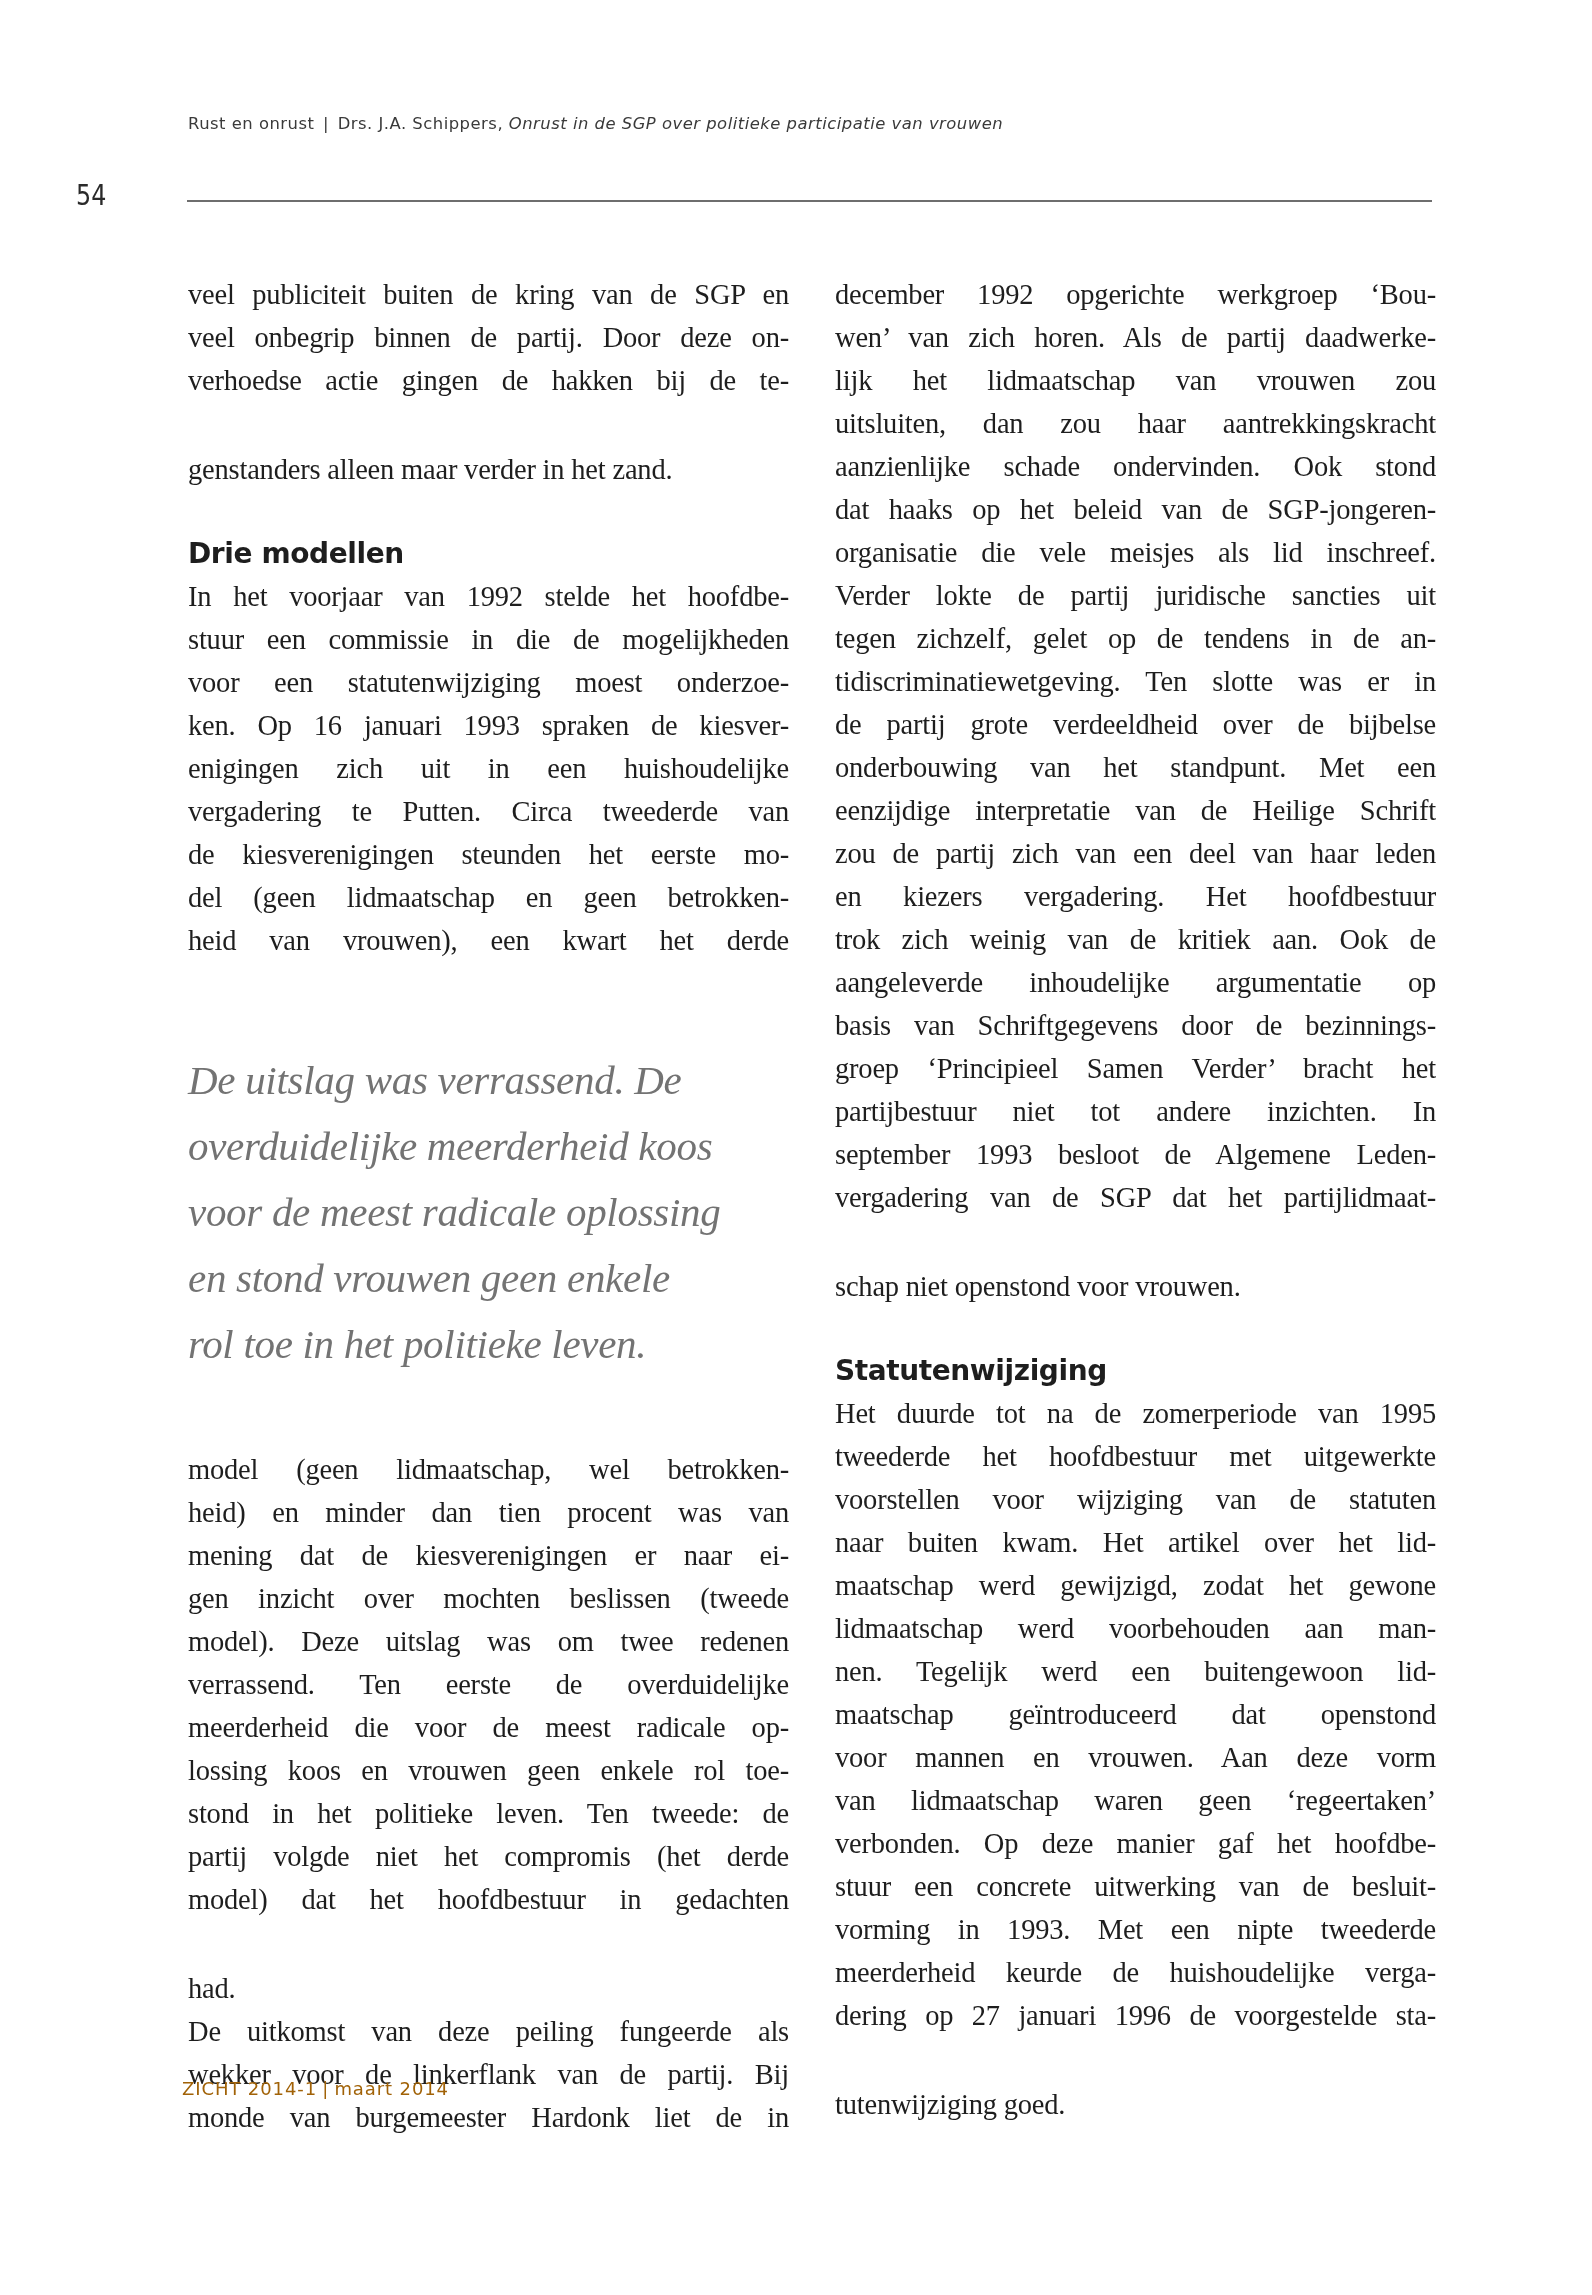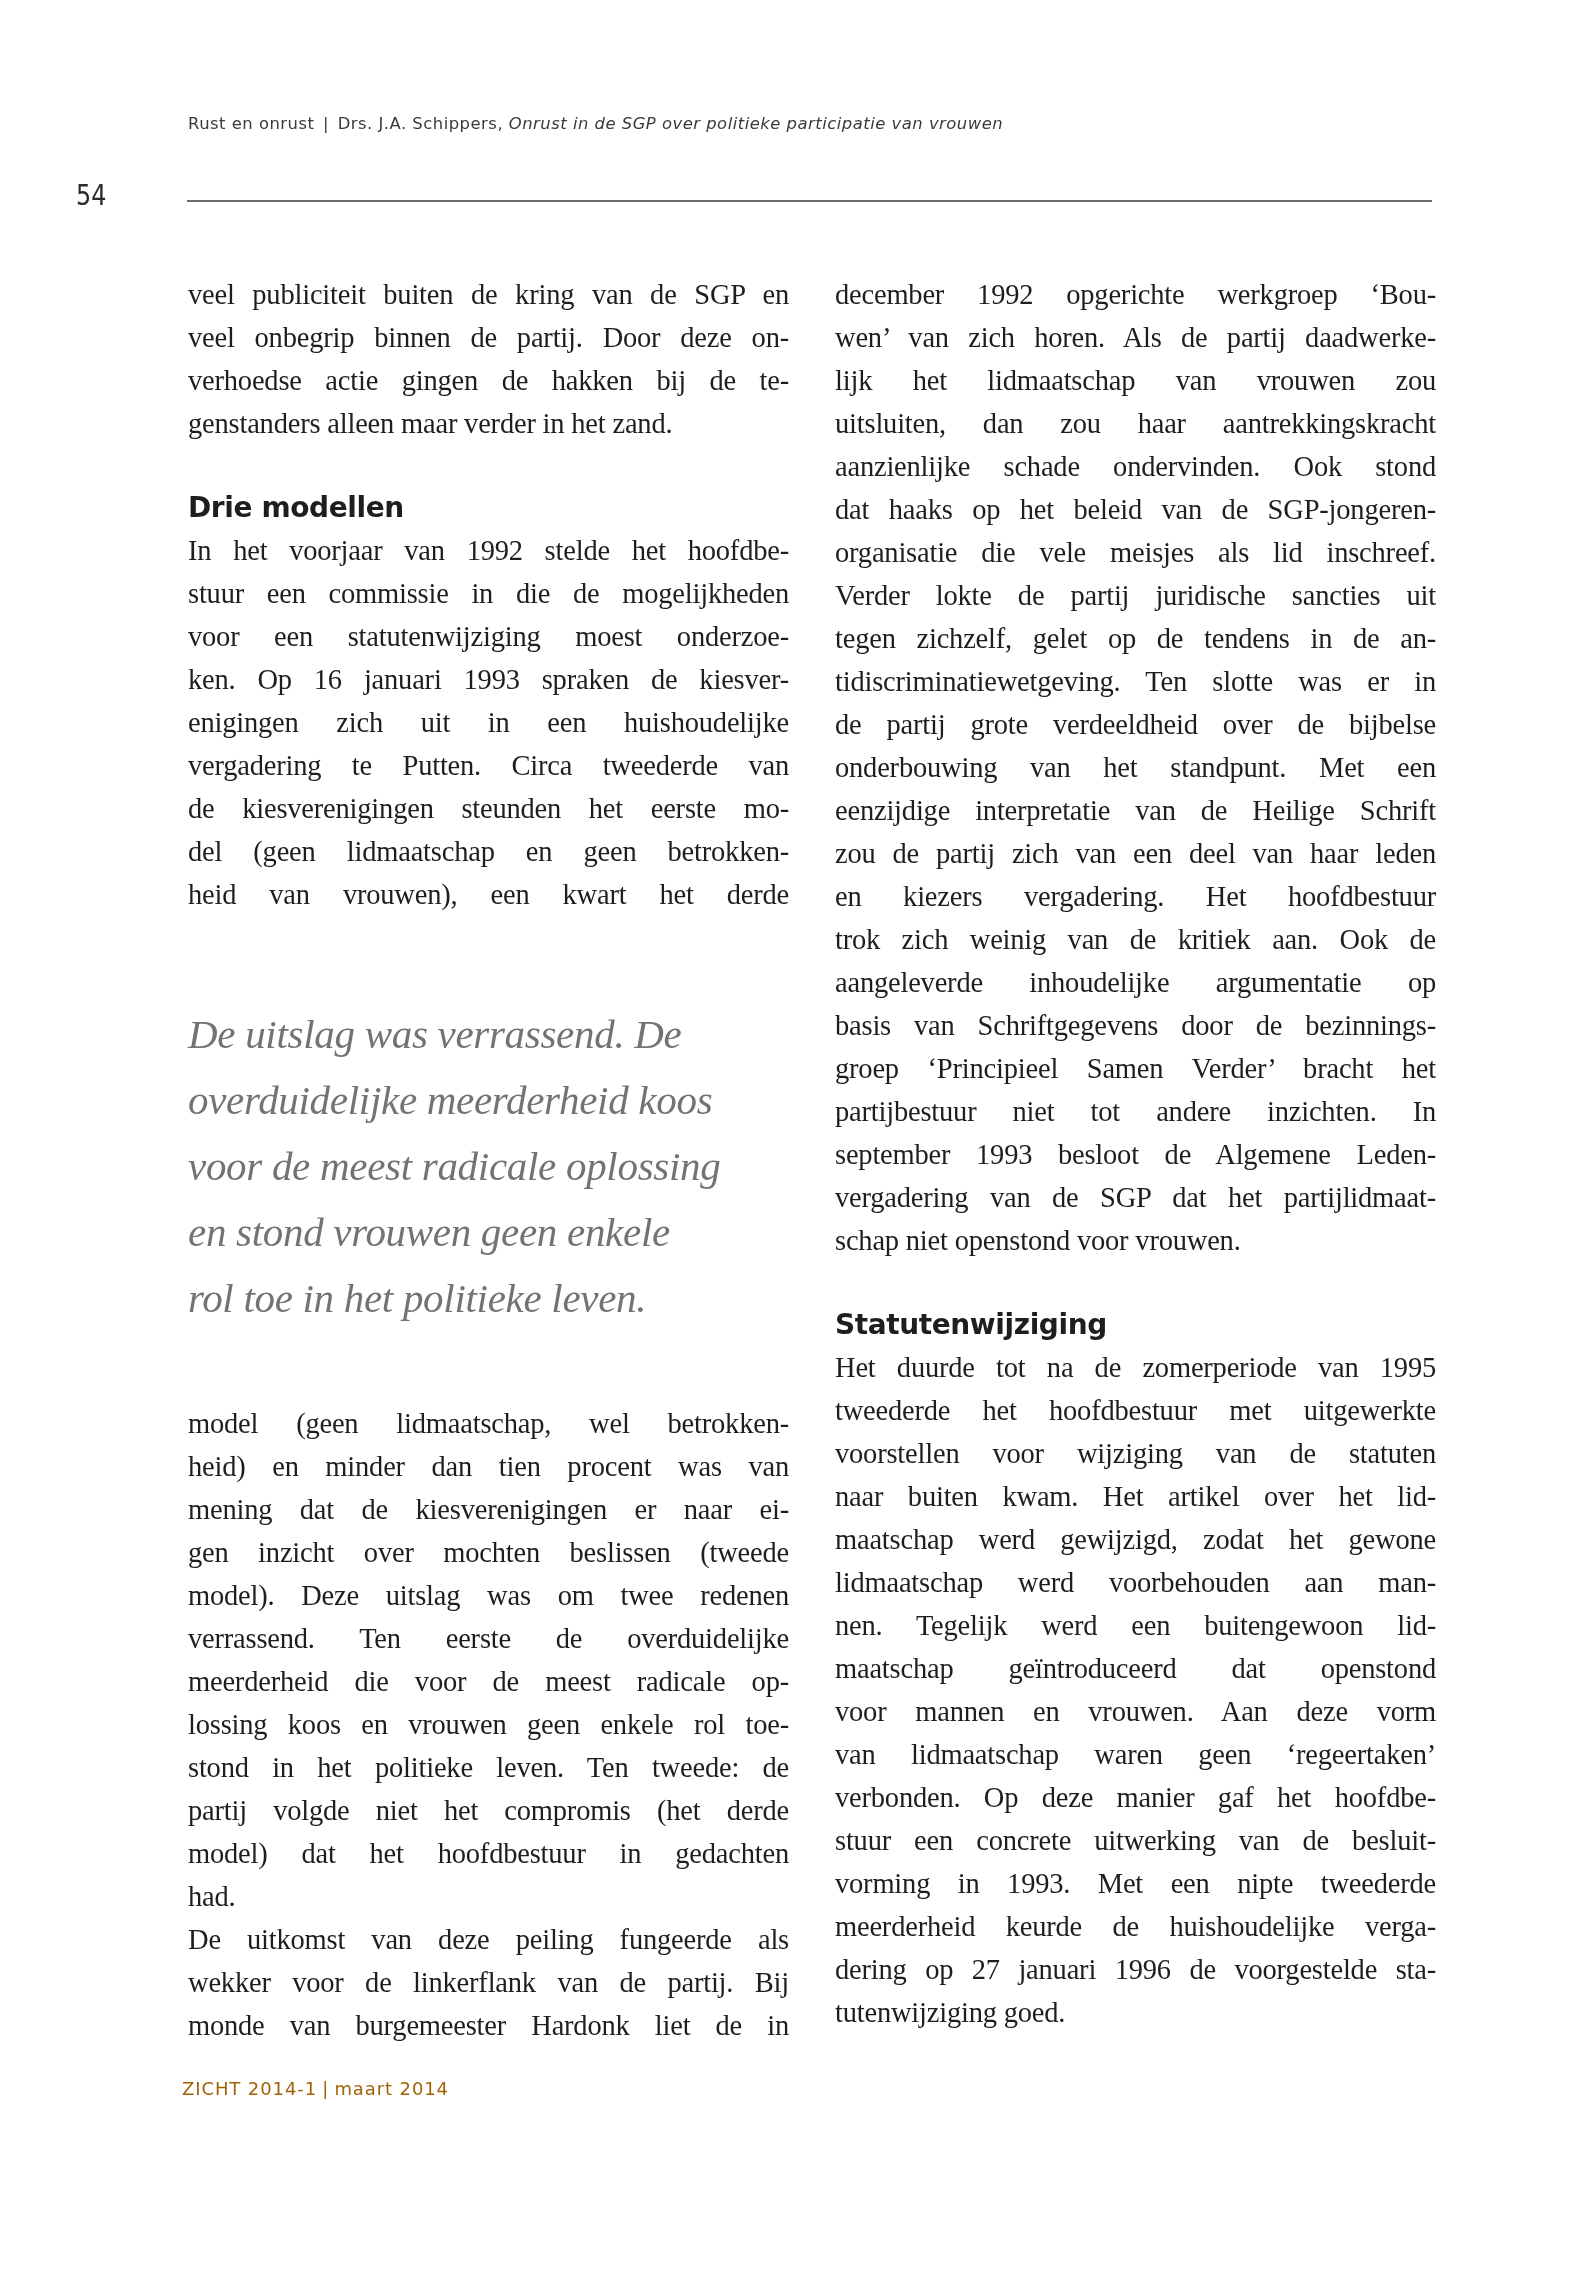--- a/index.html
+++ b/index.html
@@ -19,21 +19,21 @@
       position: absolute; left: 187px; top: 200px; width: 1245px; height: 1.7px; background: #6e6e6e;
     }
     .col { position: absolute; width: 601px; }
     .col-left { left: 188px; top: 273px; }
     .col-right { left: 835px; top: 273px; }
     .line {
       font-family: "Liberation Serif", serif; font-size: 28.5px; height: 43px; line-height: 43px;
       text-align: justify; text-align-last: justify; white-space: nowrap; overflow: visible;
       letter-spacing: -0.2px;
     }
-    .line.last { text-align-last: left; }
+    .line.last { text-align-last: left; margin-top: 46px; }
     .heading {
       font-family: "DejaVu Sans", sans-serif; font-weight: bold; font-size: 28px; height: 43px; line-height: 43px;
       color: #1e1e1e; letter-spacing: -0.4px;
     }
     .gap { height: 41px; }
     .quote {
       margin-top: 85px; margin-bottom: 71px;
     }
     .quote-line {
       font-family: "Liberation Serif", serif; font-style: italic; font-size: 41px;

